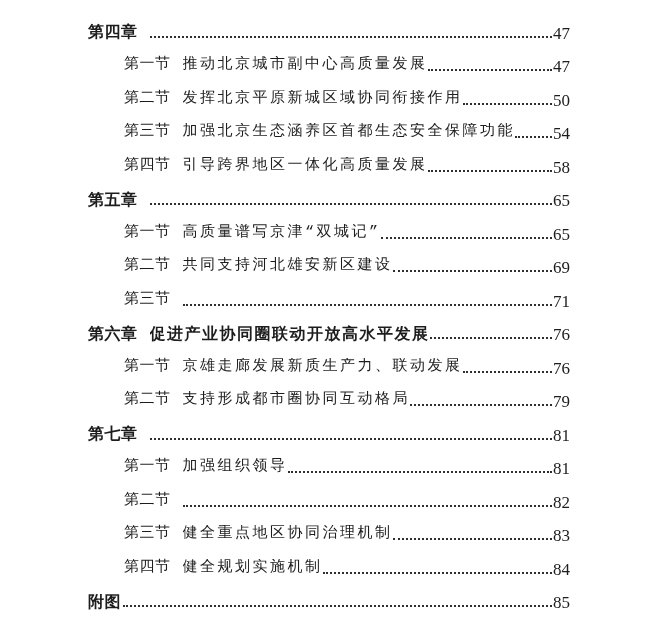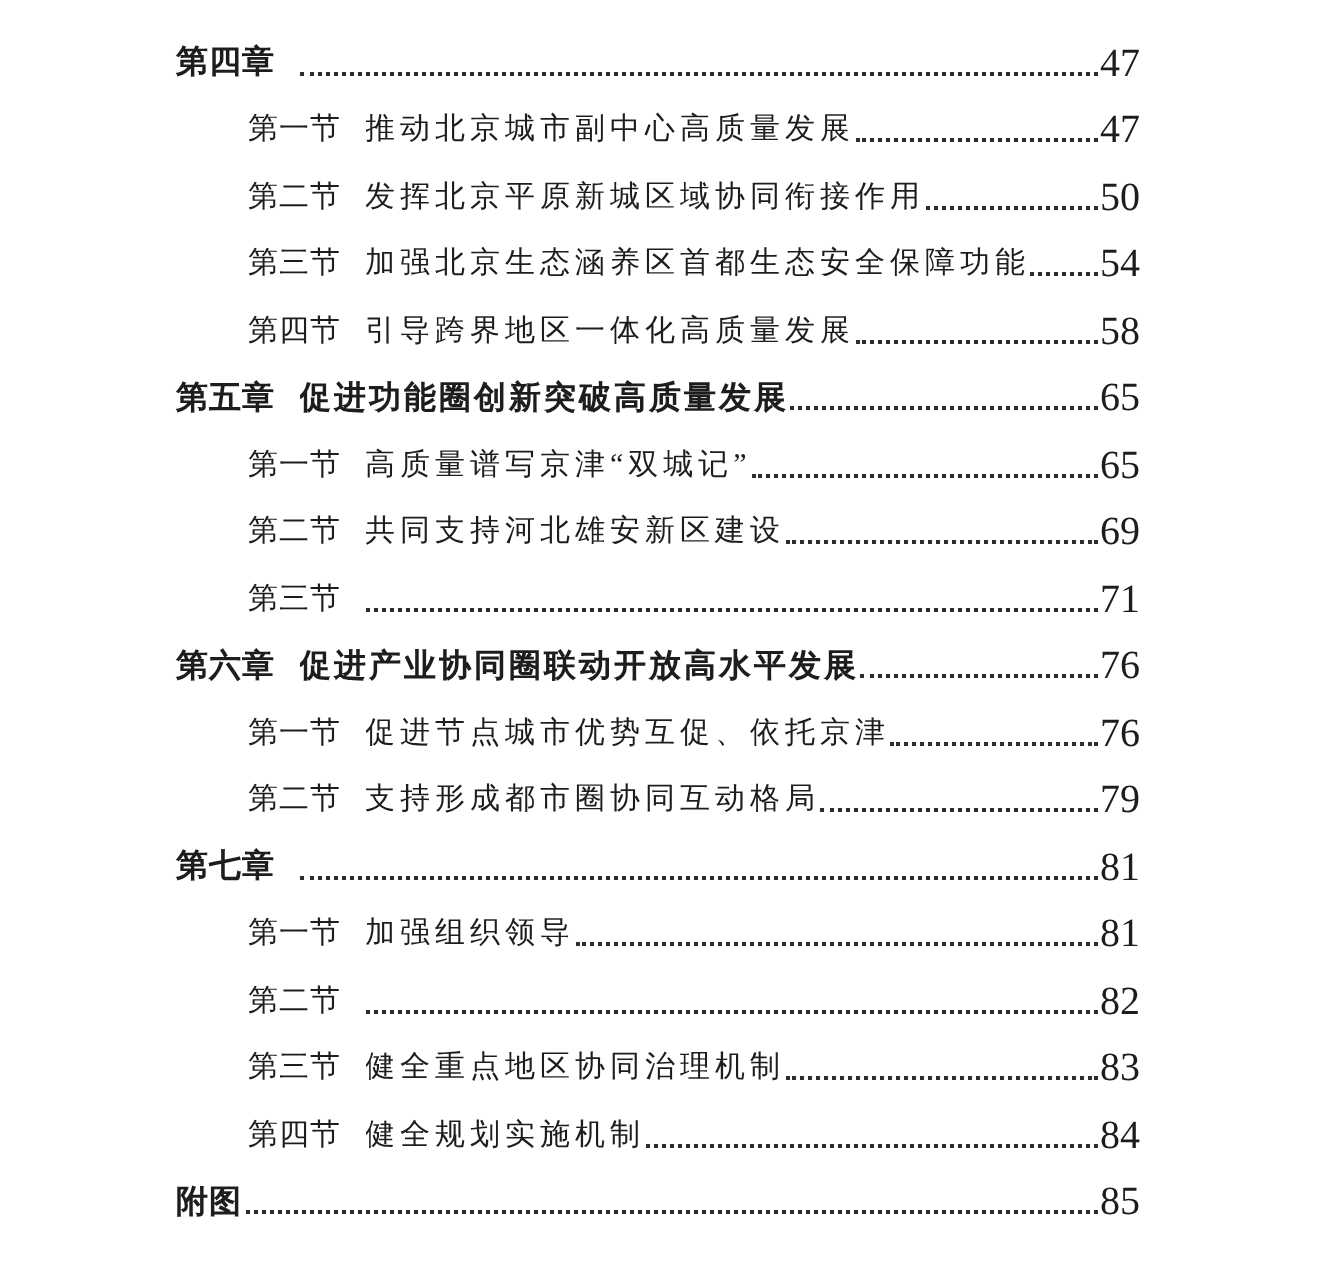--- a/index.html
+++ b/index.html
@@ -41,37 +41,37 @@
   }
   .chapter .toc-label, .chapter .toc-title {
     font-family: "Liberation Sans", "DejaVu Sans", sans-serif;
     font-weight: 700;
     font-size: 16px;
     line-height: 1.2;
     letter-spacing: 0.5px;
   }
   .chapter .toc-title { letter-spacing: 1.5px; }
   .section .toc-label, .section .toc-title {
-    font-family: Liberation Serif, serif;
+    font-family: Liberation Mono, monospace;
     font-weight: 400;
     font-size: 15px;
     line-height: 1.25;
     letter-spacing: 0.5px;
   }
   .section .toc-title { letter-spacing: 2.5px; }
   .toc-dots {
     flex: 1 1 auto;
     min-width: 10px;
     border-bottom: 2px dotted var(--dot, #2e2e2e);
     margin: 0 1px 4px 0;
     align-self: flex-end;
   }
   .toc-page {
     font-family: "Liberation Serif", "DejaVu Serif", serif;
-    font-size: 20px;
+    font-size: 17px;
     line-height: 1;
     flex: 0 0 auto;
     white-space: nowrap;
   }
 </style>
 </head>
 <body>
 
 <main class="page">
   <section class="toc" id="toc-list">
@@ -104,21 +104,20 @@
 
   <div class="toc-row section">
     <span class="toc-label">第四节</span>
     <span class="toc-title">引导跨界地区一体化高质量发展</span>
     <span class="toc-dots"></span>
     <span class="toc-page">58</span>
   </div>
 
   <div class="toc-row chapter">
     <span class="toc-label">第五章</span>
-    <span class="toc-title">促进功能圈创新突破高质量发展</span>
     <span class="toc-dots"></span>
     <span class="toc-page">65</span>
   </div>
 
   <div class="toc-row section">
     <span class="toc-label">第一节</span>
     <span class="toc-title">高质量谱写京津“双城记”</span>
     <span class="toc-dots"></span>
     <span class="toc-page">65</span>
   </div>
@@ -138,21 +137,21 @@
 
   <div class="toc-row chapter">
     <span class="toc-label">第六章</span>
     <span class="toc-title">促进产业协同圈联动开放高水平发展</span>
     <span class="toc-dots"></span>
     <span class="toc-page">76</span>
   </div>
 
   <div class="toc-row section">
     <span class="toc-label">第一节</span>
-    <span class="toc-title">促进节点城市优势互促、依托京津</span>
+    <span class="toc-title">京雄走廊发展新质生产力、联动发展</span>
     <span class="toc-dots"></span>
     <span class="toc-page">76</span>
   </div>
 
   <div class="toc-row section">
     <span class="toc-label">第二节</span>
     <span class="toc-title">支持形成都市圈协同互动格局</span>
     <span class="toc-dots"></span>
     <span class="toc-page">79</span>
   </div>

